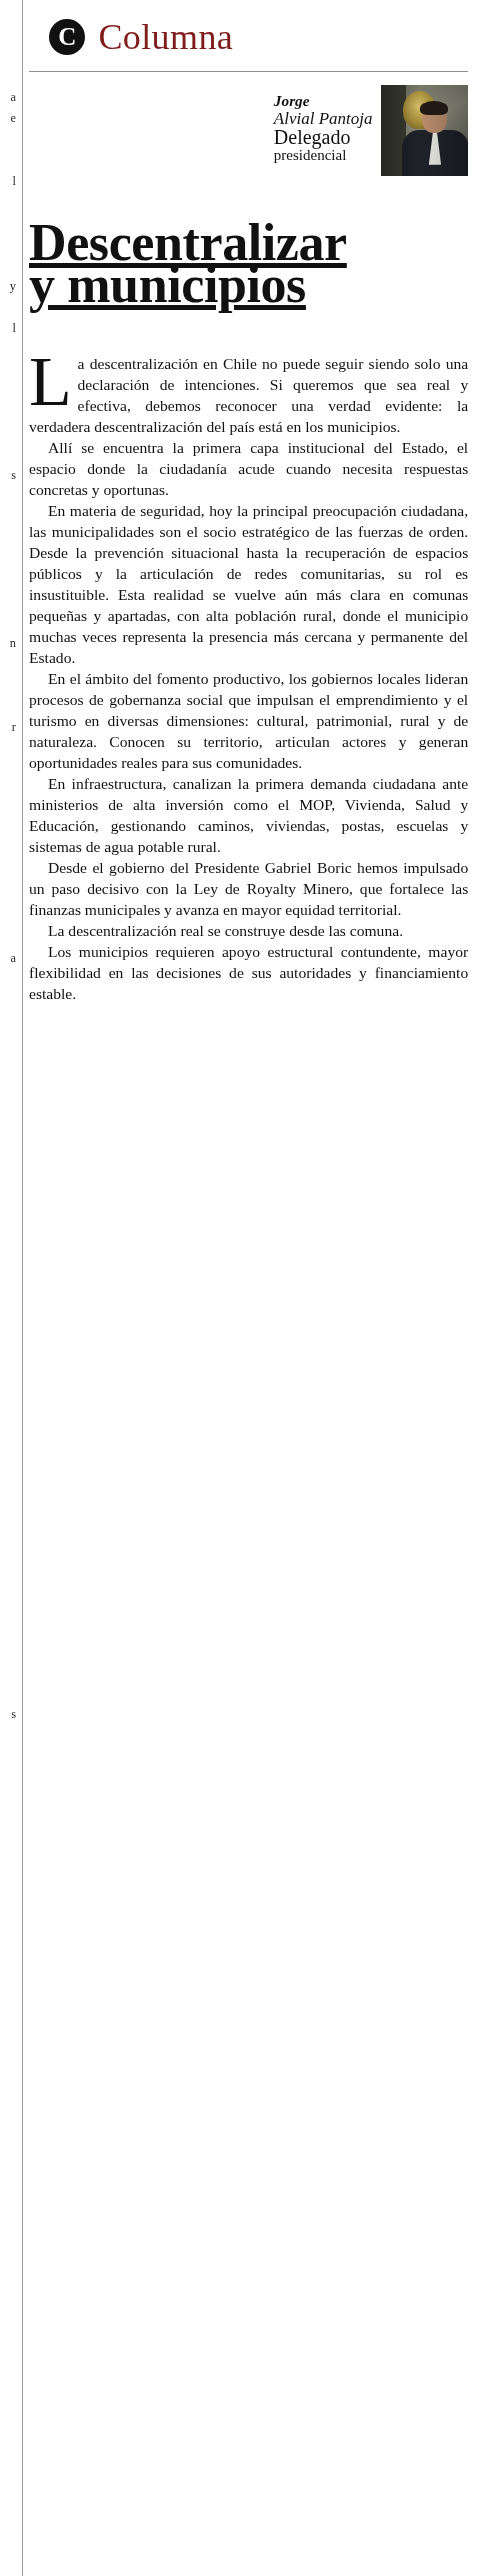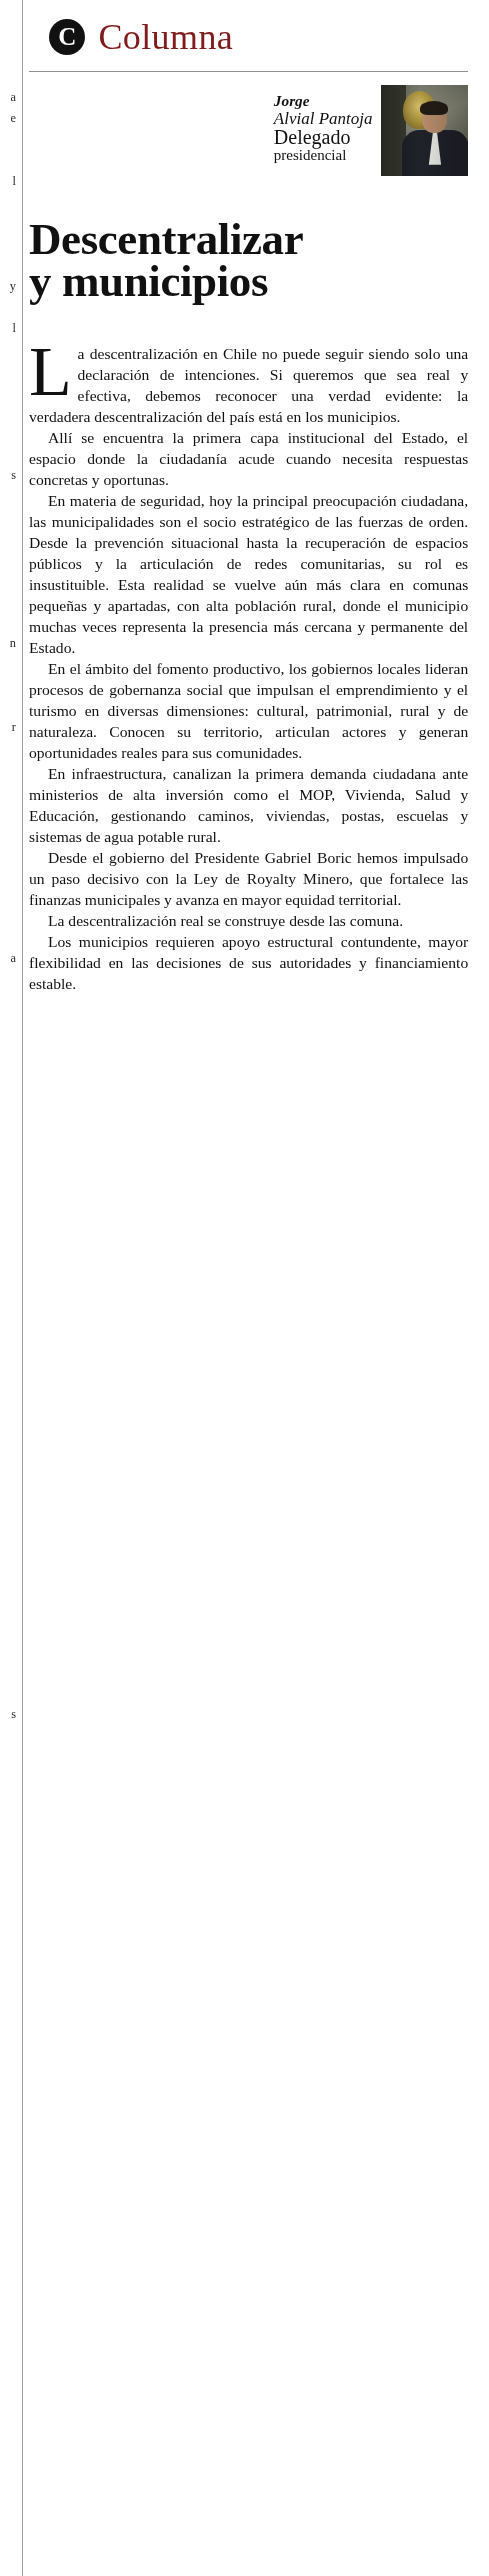--- a/index.html
+++ b/index.html
@@ -187,25 +187,26 @@
     clip-path: polygon(40% 0, 60% 0, 85% 100%, 15% 100%);
   }
   .portrait .shadow {
     position: absolute; left:0; top:0; right:0; bottom:0;
     background: linear-gradient(to right, rgba(0,0,0,.35), rgba(0,0,0,0) 45%, rgba(0,0,0,.25));
   }
 
   
   .headline {
     font-family: "Liberation Serif", serif;
-    font-size: 45px;
+    font-size: 52px;
     line-height: 42px;
     letter-spacing: -0.4px;
     color: #111111;
     padding: 7.3px 0 4.4px 0;
+    text-decoration: underline;
   }
   .headline span { display: block; }
 
   
   .body-text {
     padding-top: 7.3px;
   }
   .body-text p {
     margin: 0;
     font-family: "Liberation Serif", serif;

